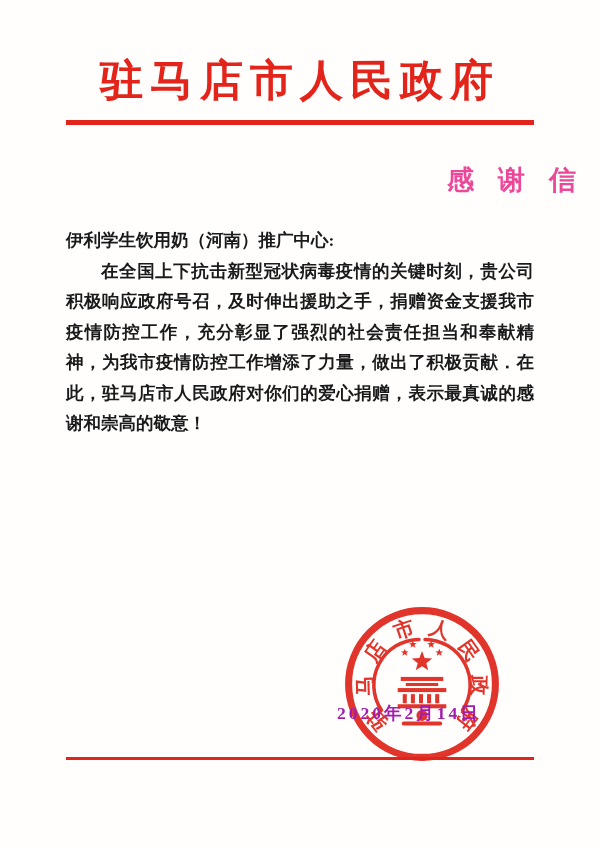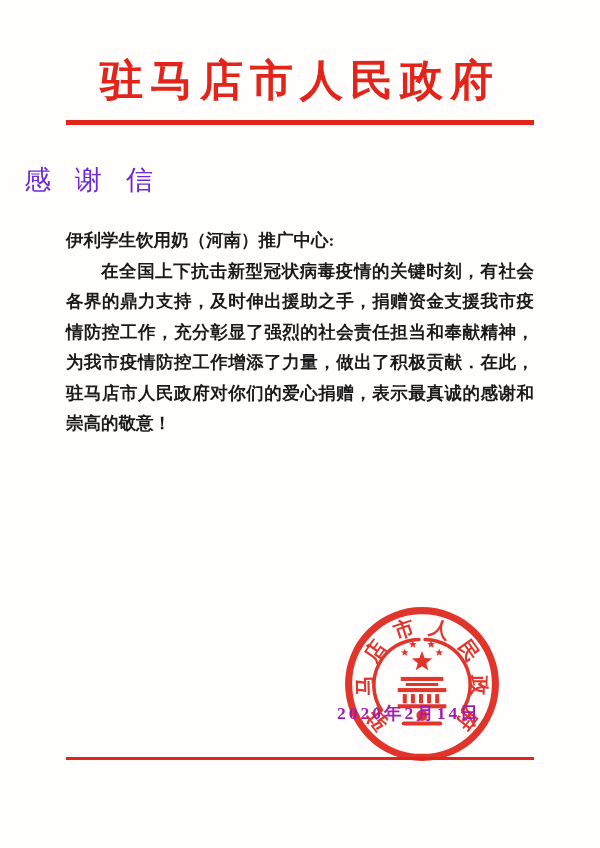--- a/index.html
+++ b/index.html
@@ -22,26 +22,26 @@
     color:var(--red);
     white-space:nowrap;
   }
   .rule-top{
     margin:15px 66px 0 66px;
     height:5px;
     background:var(--red);
   }
   .doc-title{
     margin:37px 0 0 0;
-    text-align:left;
+    text-align:right;
     font-size:27px;
-    font-weight:400;
+    font-weight:700;
     letter-spacing:24px;
     text-indent:24px;
-    color:#6d28d9;
+    color:#ec4899;
   }
   .letter-body{
     margin:27px 66px 0 66px;
     font-size:17.5px;
     line-height:30.5px;
     font-weight:700;
     text-align:justify;
     color:#1a1a1a;
   }
   .salutation{margin:0;}
@@ -76,21 +76,21 @@
 
   <h1 class="org-title">驻马店市人民政府</h1>
 
   <div class="rule-top"></div>
 
   <h2 class="doc-title">感谢信</h2>
 
   <div class="letter-body">
     <p class="salutation">伊利学生饮用奶（河南）推广中心:</p>
     <div id="paragraphs">
-        <p class="para">在全国上下抗击新型冠状病毒疫情的关键时刻，有社会各界的鼎力支持，及时伸出援助之手，捐赠资金支援我市疫情防控工作，充分彰显了强烈的社会责任担当和奉献精神，为我市疫情防控工作增添了力量，做出了积极贡献．在此，驻马店市人民政府对你们的爱心捐赠，表示最真诚的感谢和崇高的敬意！</p>
+        <p class="para">在全国上下抗击新型冠状病毒疫情的关键时刻，贵公司积极响应政府号召，及时伸出援助之手，捐赠资金支援我市疫情防控工作，充分彰显了强烈的社会责任担当和奉献精神，为我市疫情防控工作增添了力量，做出了积极贡献．在此，驻马店市人民政府对你们的爱心捐赠，表示最真诚的感谢和崇高的敬意！</p>
       </div>
   </div>
 
   <div class="seal">
     <svg id="seal-svg" viewBox="0 0 160 160" xmlns="http://www.w3.org/2000/svg">
       <circle id="seal-ring" cx="80" cy="80" r="72.5" fill="none" stroke-width="7" stroke="#df261c"></circle>
       <g id="seal-arc-text">
           <text x="80" y="30" text-anchor="middle" font-size="20" font-weight="700" fill="#df261c" font-family="&quot;Liberation Serif&quot;,&quot;DejaVu Serif&quot;,serif" transform="rotate(-128 80 80)">驻</text>
           <text x="80" y="30" text-anchor="middle" font-size="20" font-weight="700" fill="#df261c" font-family="&quot;Liberation Serif&quot;,&quot;DejaVu Serif&quot;,serif" transform="rotate(-91.42857142857143 80 80)">马</text>
           <text x="80" y="30" text-anchor="middle" font-size="20" font-weight="700" fill="#df261c" font-family="&quot;Liberation Serif&quot;,&quot;DejaVu Serif&quot;,serif" transform="rotate(-54.85714285714286 80 80)">店</text>

